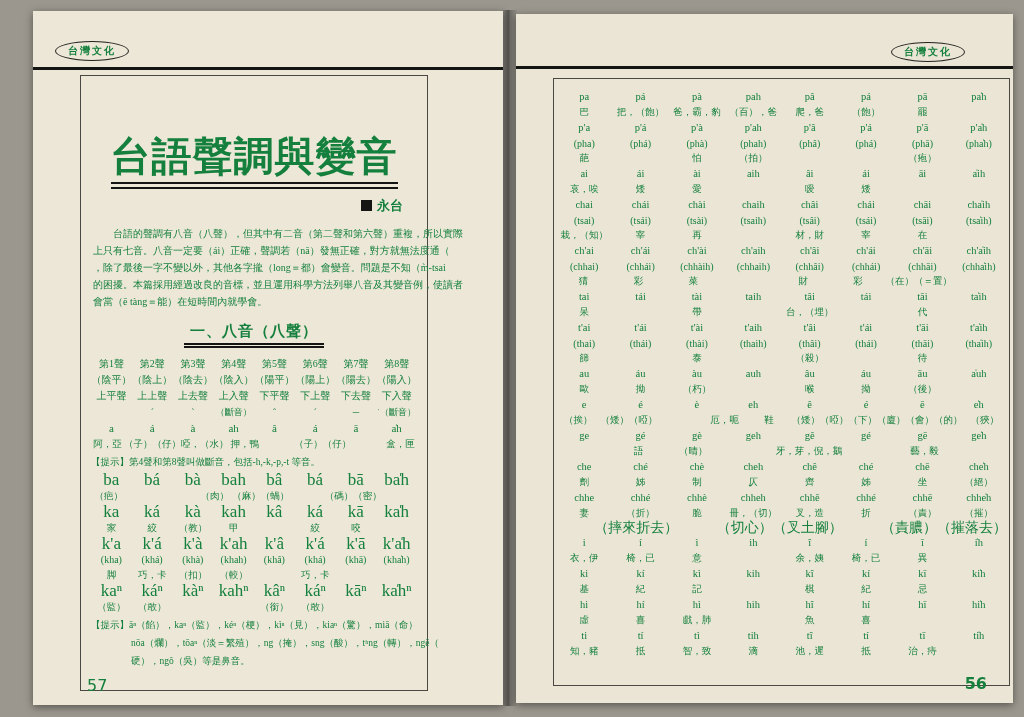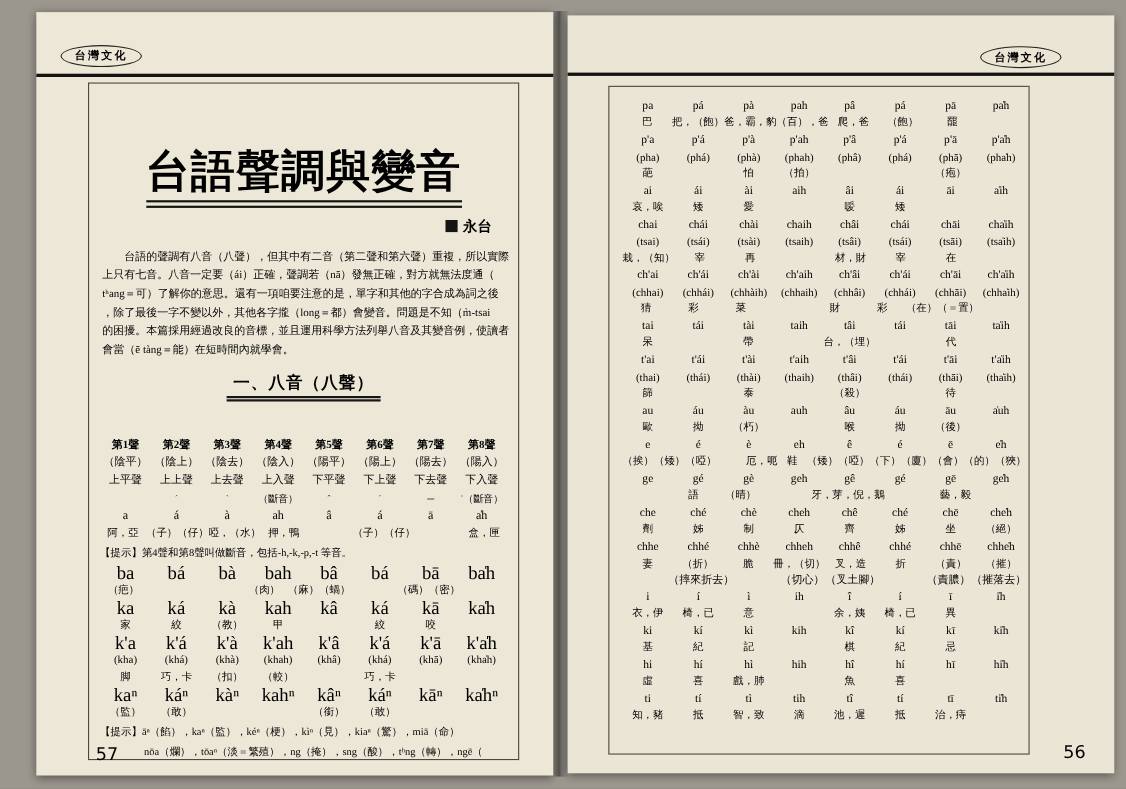--- a/index.html
+++ b/index.html
@@ -1,68 +1,68 @@
 <!DOCTYPE html>
 <html><head>
 <meta charset="utf-8">
 <style>
   html,body{margin:0;padding:0;background:#8e8b83;}
   .photo{position:relative;width:1024px;height:717px;background:#9b978e;overflow:hidden;
-         font-family:"Liberation Serif","DejaVu Serif",serif;color:#000000;}
+         font-family:"Liberation Serif","DejaVu Serif",serif;color:#15803d;}
   .page{position:absolute;background:#ece7d7;box-shadow:0 2px 8px rgba(0,0,0,.45);}
   .page-left{left:33px;top:11px;width:470px;height:694px;}
   .page-right{left:516px;top:14px;width:497px;height:689px;background:#eae5d5;}
   .spine{position:absolute;left:501px;top:10px;width:16px;height:696px;
          background:linear-gradient(to right,rgba(0,0,0,.02),rgba(0,0,0,.45) 45%,rgba(0,0,0,.25) 60%,rgba(0,0,0,.05));}
   .stamp{position:absolute;border:1.5px solid #23221e;border-radius:50%;
          padding:2px 12px;font-size:10px;font-weight:bold;letter-spacing:2px;background:transparent;}
   .stamp-l{left:22px;top:30px;}
   .stamp-r{right:48px;top:28px;}
   .toprule{position:absolute;left:0;right:0;height:3px;background:#141412;}
   .page-left .toprule{top:56px;}
   .page-right .toprule{top:52px;}
   .inner-box{position:absolute;border:1px solid #4a4842;}
-  .page-left .inner-box{left:47px;top:64px;width:392px;height:616px;padding:0 10px;box-sizing:border-box;}
-  .page-right .inner-box{left:37px;top:64px;width:383px;height:608px;padding:10px 2px 0 12px;box-sizing:border-box;}
+  .page-left .inner-box{left:47px;top:64px;width:348px;height:616px;padding:0 10px;box-sizing:border-box;}
+  .page-right .inner-box{left:37px;top:64px;width:457px;height:608px;padding:10px 2px 0 2px;box-sizing:border-box;}
   .pagenum{position:absolute;bottom:10px;font-size:16px;font-family:"DejaVu Sans",sans-serif;}
   .pagenum-l{left:54px;}
-  .pagenum-r{right:26px;}
+  .pagenum-r{right:26px;font-weight:bold;}
 
   
   .title{width:max-content;margin:58px auto 0;font-size:40px;font-weight:bold;letter-spacing:1px;
          line-height:1.1;border-bottom:7px double #151513;padding-bottom:4px;font-family:"Liberation Sans","DejaVu Sans",sans-serif;}
   .byline{text-align:right;margin:8px 14px 0 0;font-size:13px;font-weight:bold;}
   .byline .sq{display:inline-block;width:11px;height:11px;background:#151513;margin-right:5px;vertical-align:-1px;}
   .para{margin:10px 2px 0 2px;font-size:10px;line-height:17px;text-align:justify;}
   .para .pline{white-space:nowrap;}
   .para .pline:first-child{text-indent:20px;}
   .sect{width:max-content;margin:12px auto 0;font-size:15px;font-weight:bold;letter-spacing:1px;
         border-bottom:5px double #151513;padding:0 6px 2px 6px;}
 
   
   .srow{display:grid;grid-template-columns:repeat(8,1fr);}
   .scell{text-align:center;white-space:nowrap;overflow:visible;}
   .tt{margin-top:8px;font-size:10px;}
   .tt .srow{line-height:16px;}
-  .tt .tt-head .scell{font-weight:bold;margin-top:24px;}
+  .tt .tt-head .scell{font-weight:normal;}
   .tt .tt-marks .scell{font-size:9px;}
   .tt .tt-ex .scell{font-size:11px;}
   .tt .tt-chars .scell{font-size:9.5px;}
   .hint{font-size:9.5px;line-height:16px;margin-top:2px;white-space:nowrap;}
   .hint.indent{padding-left:40px;}
   .lgrid{margin-top:2px;}
   .lgrid .syl{line-height:16px;font-size:17px;}
   .lgrid .alt{line-height:15px;font-size:10px;}
   .lgrid .chars{line-height:16px;font-size:9.5px;}
 
   
   .rgrid .syl{line-height:16px;font-size:10.5px;}
   .rgrid .alt{line-height:15px;font-size:10px;}
   .rgrid .chars{line-height:15px;font-size:9.5px;}
-  .rgrid .note{line-height:14px;font-size:10px;}
+  .rgrid .note{line-height:14px;font-size:14px;}
 </style>
 </head>
 <body>
 
 <div class="photo">
 
   <div class="spine"></div>
 
   <div class="page page-left">
     <div class="stamp stamp-l">台灣文化</div>
@@ -70,21 +70,20 @@
 
     <div class="inner-box">
       <div class="title">台語聲調與變音</div>
       <div class="byline">
         <span class="sq"></span><span>永台</span>
       </div>
 
       <div class="para">
         <div class="pline">台語的聲調有八音（八聲），但其中有二音（第二聲和第六聲）重複，所以實際</div>
         <div class="pline">上只有七音。八音一定要（ái）正確，聲調若（nā）發無正確，對方就無法度通（</div>
-        <div class="pline">tʰang＝可）了解你的意思。還有一項咱要注意的是，單字和其他的字合成為詞之後</div>
         <div class="pline">，除了最後一字不變以外，其他各字攏（long＝都）會變音。問題是不知（m̀-tsai</div>
         <div class="pline">的困擾。本篇採用經過改良的音標，並且運用科學方法列舉八音及其變音例，使讀者</div>
         <div class="pline">會當（ē tàng＝能）在短時間內就學會。</div>
       </div>
 
       <div class="sect">一、八音（八聲）</div>
 
       <div class="tt" id="tone-table">
           <div class="srow tt-head">
             <span class="scell">第1聲</span>
@@ -246,20 +245,21 @@
               <span class="scell">（銜）</span>
               <span class="scell">（敢）</span>
               <span class="scell"></span>
               <span class="scell"></span>
             </div>
           </div>
         </div>
 
       <div class="hint">【提示】āⁿ（餡），kaⁿ（監），kéⁿ（梗），kìⁿ（見），kiaⁿ（驚），miā（命）</div>
       <div class="hint indent">nōa（爛），tōaⁿ（淡＝繁殖），ng（掩），sng（酸），tʰng（轉），ngē（</div>
+      <div class="hint indent">硬），ngô（吳）等是鼻音。</div>
     </div>
 
     <div class="pagenum pagenum-l">57</div>
   </div>
 
   <div class="page page-right">
     <div class="stamp stamp-r">台灣文化</div>
     <div class="toprule"></div>
 
     <div class="inner-box rgrid" id="right-syllables">

